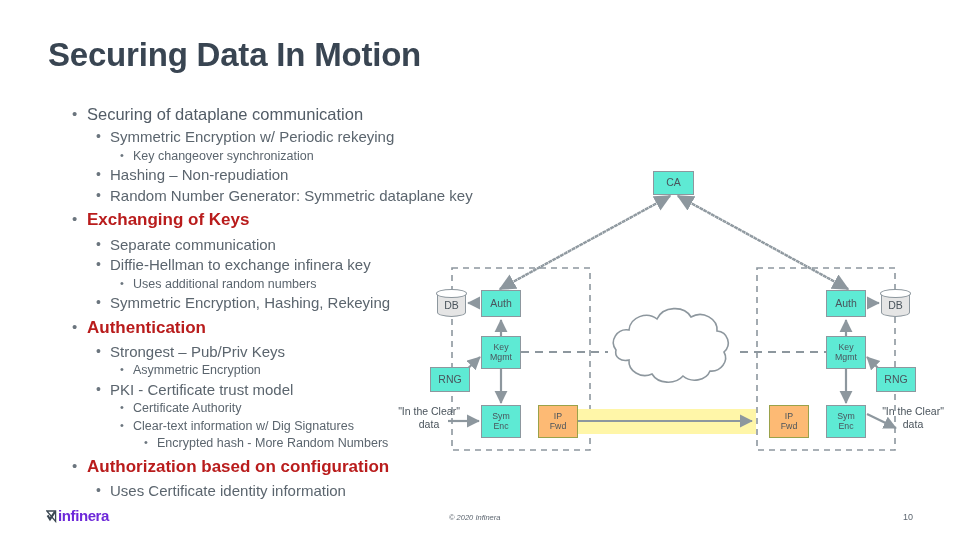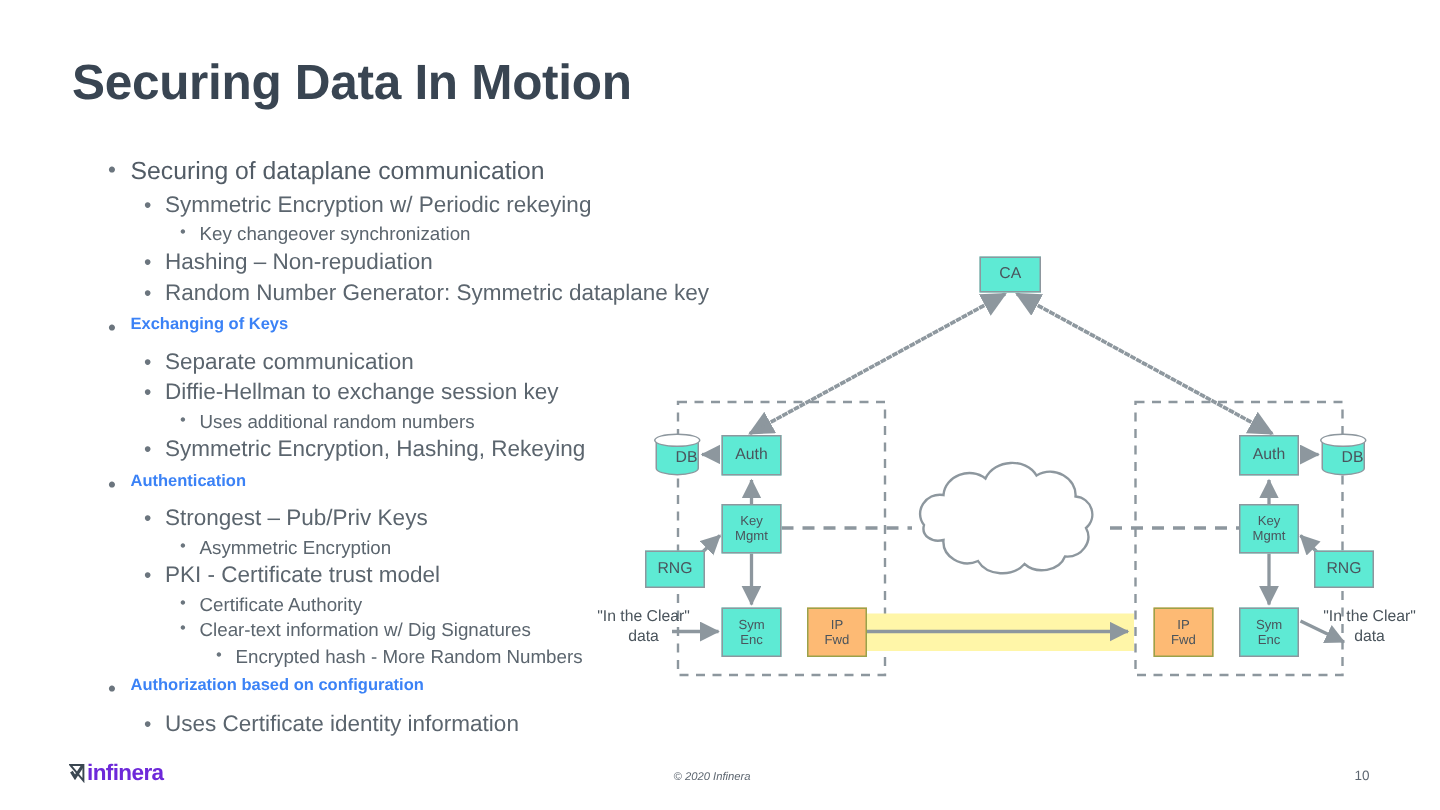--- a/index.html
+++ b/index.html
@@ -28,21 +28,21 @@
   .row{display:flex;align-items:flex-start;}
   .bdot{flex:none;color:#6b757e;}
   .btxt{flex:1 1 auto;}
 
   
   .lvl1{
     font-size:16.5px;color:#525c66;line-height:1.30;
     margin-left:24px;margin-bottom:2px;
   }
   .lvl1 .bdot{width:15px;font-size:15px;line-height:1.30;}
-  .lvl1.strong .btxt{font-weight:bold;color:#3b82f6;font-size:11px;}
+  .lvl1.strong .btxt{font-weight:bold;color:#b91c1c;font-size:17px;}
   .lvl1.strong{margin-bottom:3px;margin-top:4px;}
 
   
   .lvl2{
     font-size:15px;color:#5b656e;line-height:1.30;
     margin-left:48px;margin-bottom:1px;
   }
   .lvl2 .bdot{width:14px;font-size:14px;}
 
   
@@ -61,23 +61,23 @@
     border:1.6px solid #8d979e;background:#5eead4;
     display:flex;align-items:center;justify-content:center;
     text-align:center;font-size:10.5px;color:#4a545c;
     line-height:1.08;font-family:"Liberation Sans", sans-serif;
   }
   .node.yellow{background:#fdba74;border-color:#9aa24a;}
   .node small{display:block;}
 
   .dbshape{
     position:absolute;box-sizing:border-box;
-    border:1.6px solid #8d979e;background:#5eead4;
+    border:1.6px solid #8d979e;background:#e5e5e5;
     border-radius:50% / 18%;
-    display:flex;align-items:center;justify-content:flex-end;
+    display:flex;align-items:center;justify-content:center;
     font-size:10.5px;color:#4a545c;
   }
   .dbshape .cap{
     position:absolute;left:-1.6px;top:-1.6px;right:-1.6px;height:9px;
     border:1.6px solid #8d979e;border-radius:50%;
     background:#fff;box-sizing:border-box;
   }
   .dbshape .lbl{position:relative;z-index:2;margin-top:3px;}
 
   .plainlabel{
@@ -135,21 +135,21 @@
         <div class="row lvl1 strong">
           <span class="bdot">•</span>
           <span class="btxt">Exchanging of Keys</span>
         </div>
         <div class="row lvl2">
           <span class="bdot">•</span>
           <span class="btxt">Separate communication</span>
         </div>
         <div class="row lvl2">
           <span class="bdot">•</span>
-          <span class="btxt">Diffie-Hellman to exchange session key</span>
+          <span class="btxt">Diffie-Hellman to exchange infinera key</span>
         </div>
         <div class="row lvl3">
           <span class="bdot">•</span>
           <span class="btxt">Uses additional random numbers</span>
         </div>
         <div class="row lvl2">
           <span class="bdot">•</span>
           <span class="btxt">Symmetric Encryption, Hashing, Rekeying</span>
         </div>
         <div class="row lvl1 strong">

